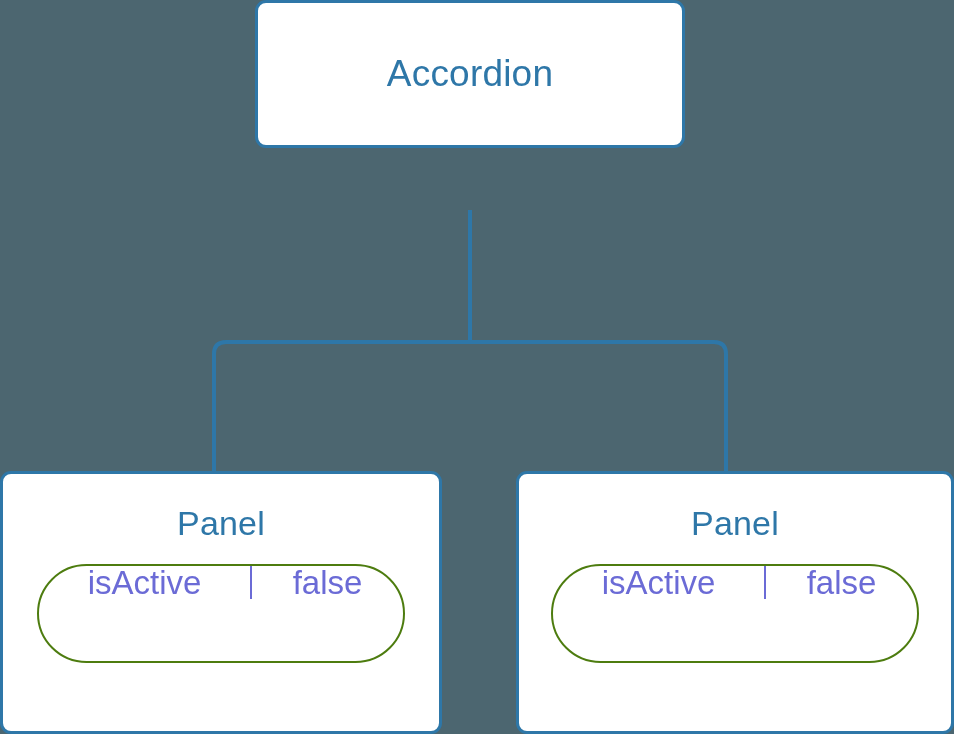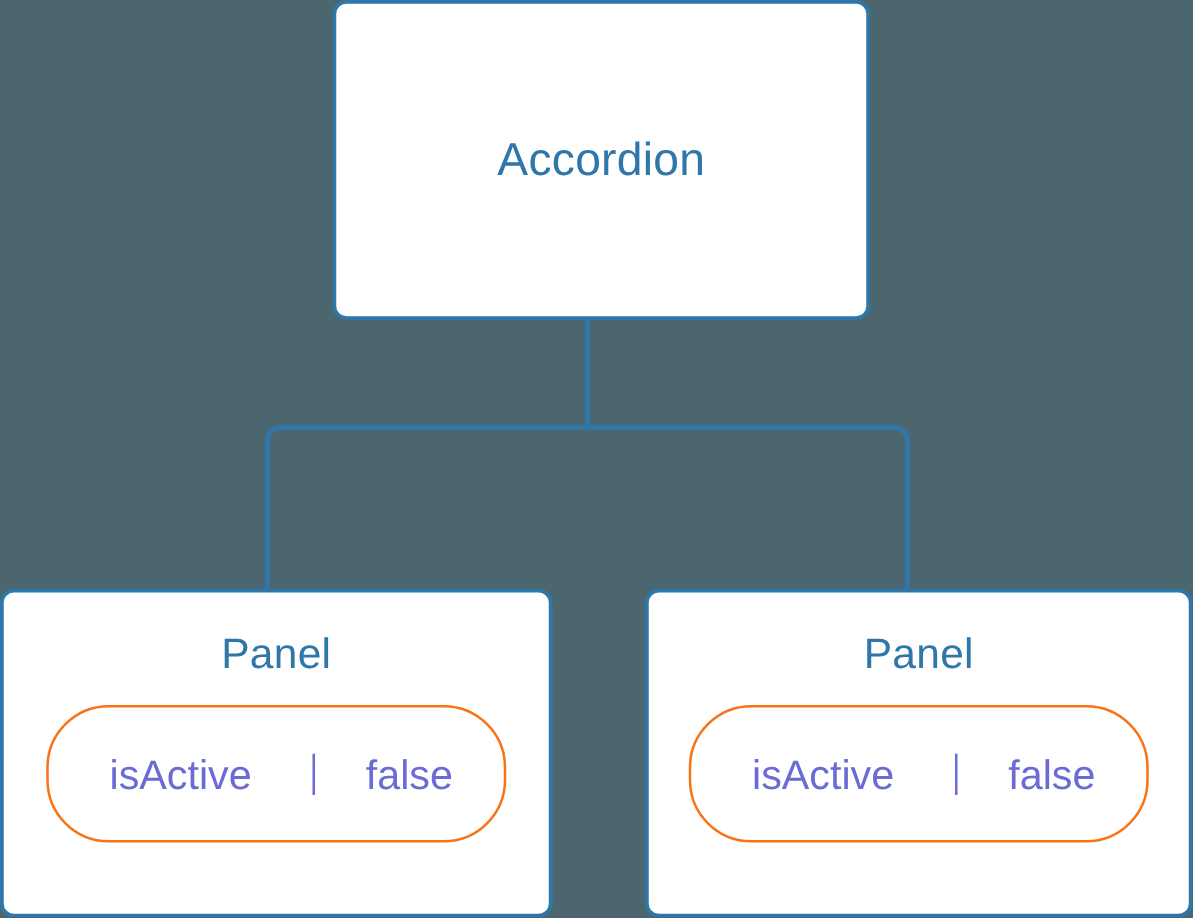--- a/index.html
+++ b/index.html
@@ -46,24 +46,24 @@
 
   .node-title {
     color: #2e77a8;
     font-weight: 400;
     letter-spacing: 0.2px;
     white-space: nowrap;
   }
 
   
   #node-accordion {
-    left: 266px;
+    left: 255px;
     top: 0px;
     width: 430px;
-    height: 256px;
+    height: 148px;
     justify-content: center;
   }
   #node-accordion .node-title {
     font-size: 37px;
     line-height: 1;
     margin-top: -2px;
   }
 
   
   .node-panel {
@@ -78,25 +78,25 @@
     font-size: 34px;
     line-height: 1;
   }
 
   
   .prop-pill {
     position: relative;
     box-sizing: border-box;
     margin-top: 24px;
     width: 368px;
-    height: 110px;
-    border: 2px solid #f97316;
+    height: 99px;
+    border: 2px solid #4d7c0f;
     border-radius: 50px;
     display: flex;
-    align-items: center;
+    align-items: flex-start;
     background: transparent;
   }
   .prop-key,
   .prop-value {
     display: flex;
     align-items: center;
     justify-content: center;
     color: #6b6bd6;
     font-size: 33px;
     line-height: 1;

